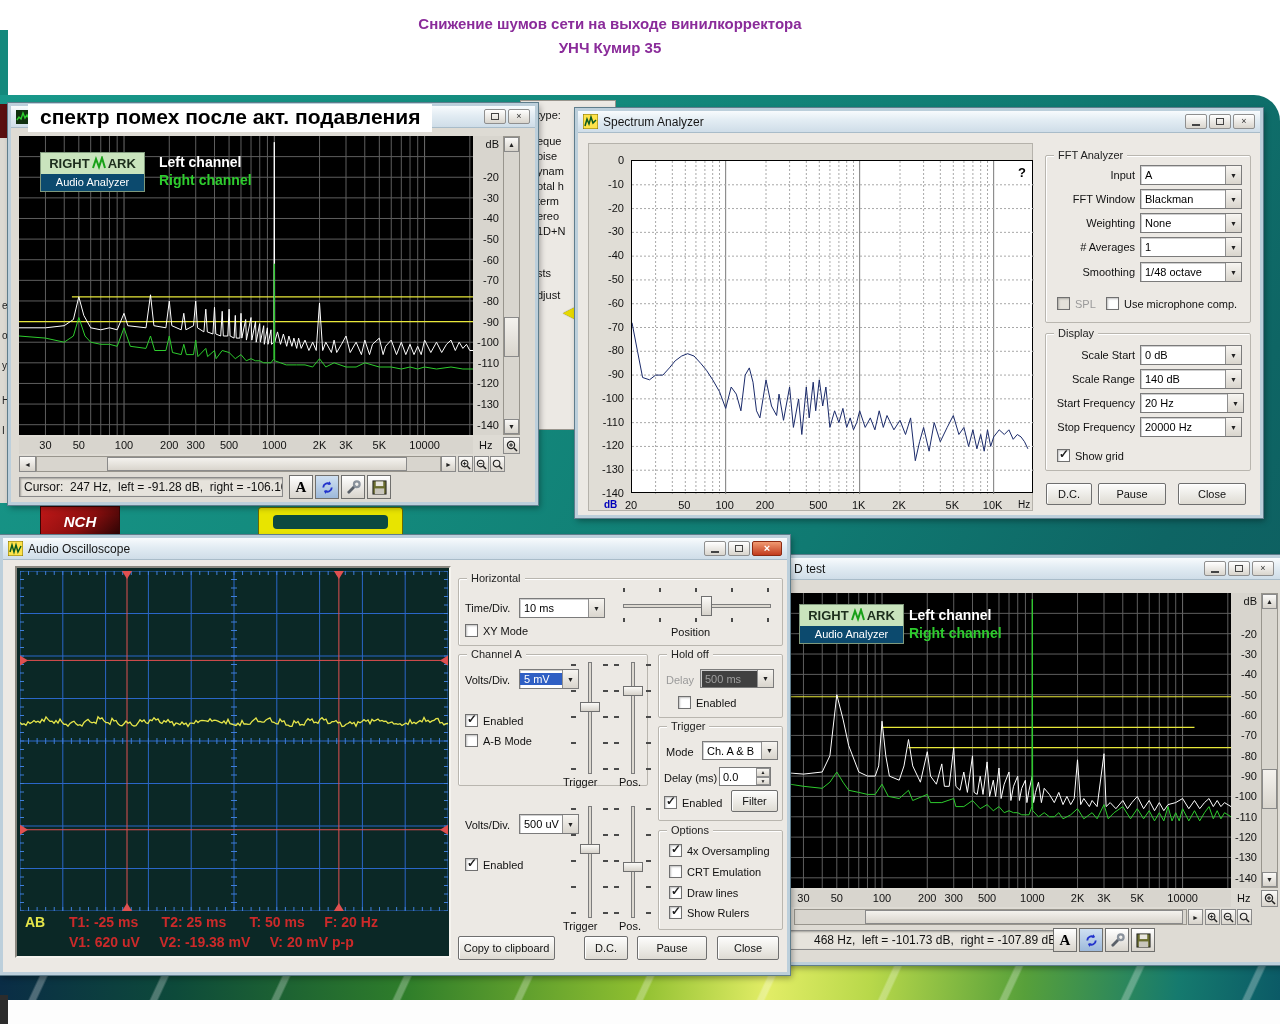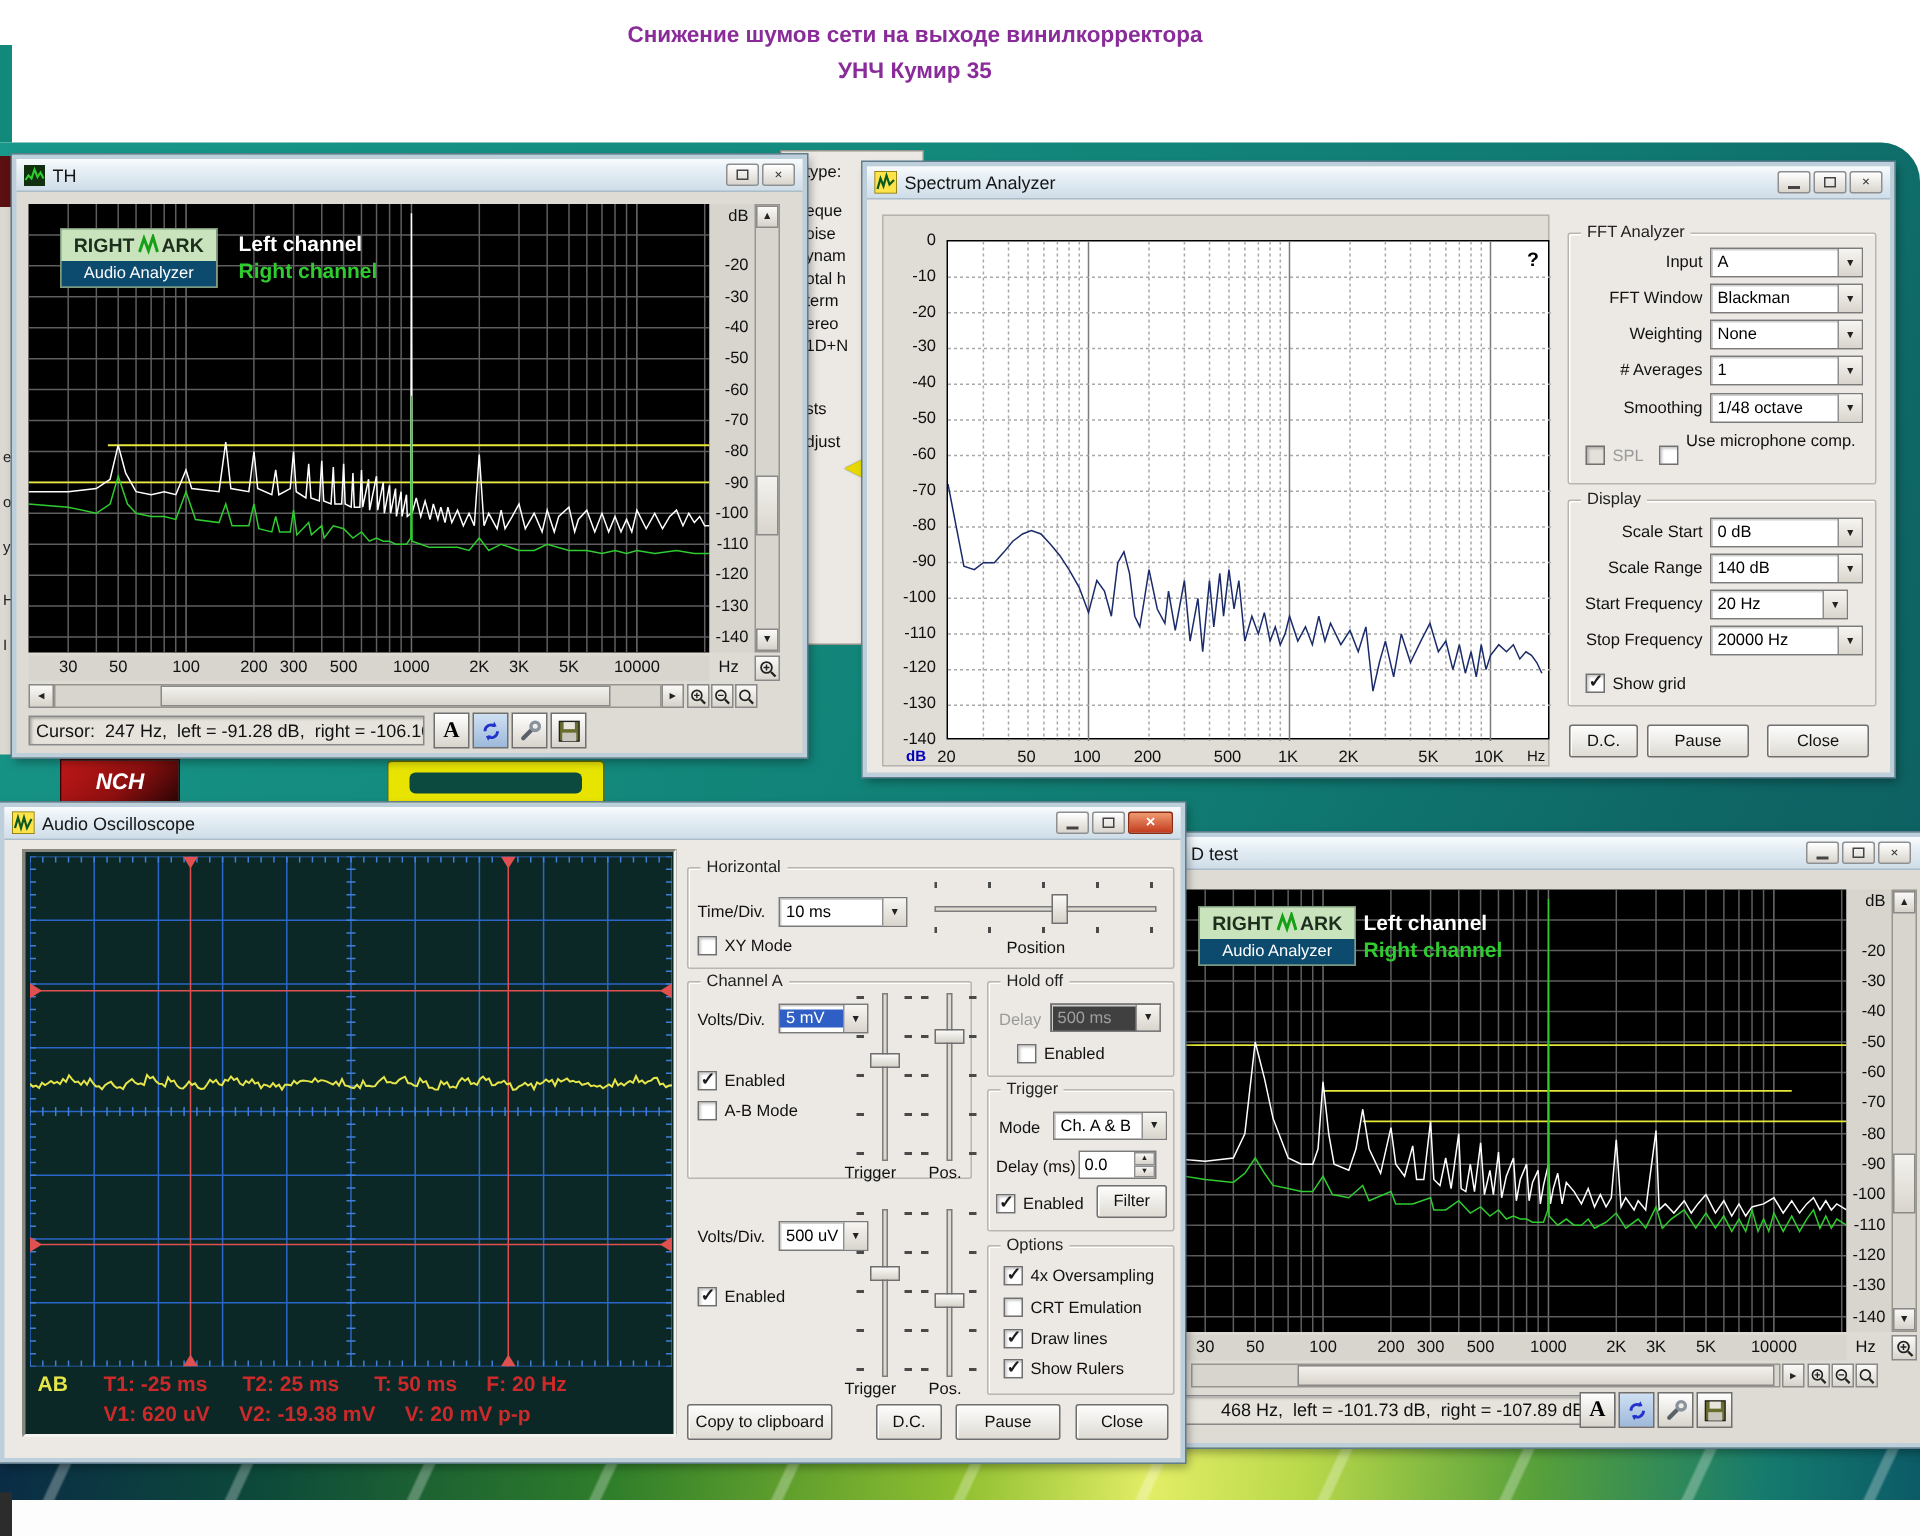--- a/index.html
+++ b/index.html
@@ -323,20 +323,23 @@
     </div>
     <div class="tool" style="left:356px;top:369px;">
       <svg width="15" height="15" viewBox="0 0 16 16">
           <rect x="1" y="1" width="14" height="14" fill="#6a6d2e" stroke="#222"></rect>
           <rect x="4" y="1.5" width="8" height="5" fill="#e8e6df"></rect>
           <rect x="3" y="9" width="10" height="6" fill="#c9c6bd"></rect>
         </svg>
     </div>
   </div>
 
+  <div class="overlaylabel" style="left:28px;top:104px;z-index:8;">
+    <span>спектр помех после акт. подавления</span>
+  </div>
 
   <div class="win" style="left:575px;top:108px;width:688px;height:410px;z-index:4;">
     <div class="titlebar">
       <svg width="15" height="15" viewBox="0 0 15 15">
           <rect width="15" height="15" fill="#ffe34a" stroke="#7a6a00"></rect>
           <polyline points="2,12 4,5 6,10 8,3 10,9 13,6" stroke="#0c5a20" stroke-width="1.5" fill="none"></polyline>
         </svg>
       <span>Spectrum Analyzer</span>
       <div class="capbtns">
         <div class="capbtn">
@@ -452,37 +455,37 @@
         <span class="drop">▼</span>
       </div>
     <span class="lbl" style="left:467px;top:155px;width:90px;text-align:right;">Smoothing</span>
     <div class="combo" style="left:562px;top:151px;width:102px;">
         <span class="val">1/48 octave</span>
         <span class="drop">▼</span>
       </div>
     <div class="cb dis" style="left:479px;top:186px;"></div>
     <span class="cblabel dis lbl" style="left:497px;top:187px;">SPL</span>
     <div class="cb" style="left:528px;top:186px;"></div>
-    <span class="cblabel" style="left:546px;top:177px;">Use microphone comp.</span>
+    <span class="cblabel" style="left:546px;top:187px;">Use microphone comp.</span>
 
     <div class="groupbox" style="left:467px;top:222px;width:206px;height:138px;">
       <span class="gblabel">Display</span>
     </div>
     <span class="lbl" style="left:467px;top:238px;width:90px;text-align:right;">Scale Start</span>
     <div class="combo" style="left:562px;top:234px;width:102px;">
         <span class="val">0 dB</span>
         <span class="drop">▼</span>
       </div>
     <span class="lbl" style="left:467px;top:262px;width:90px;text-align:right;">Scale Range</span>
     <div class="combo" style="left:562px;top:258px;width:102px;">
         <span class="val">140 dB</span>
         <span class="drop">▼</span>
       </div>
     <span class="lbl" style="left:467px;top:286px;width:90px;text-align:right;">Start Frequency</span>
-    <div class="combo" style="left:562px;top:282px;width:92px;">
+    <div class="combo" style="left:562px;top:282px;width:104px;">
         <span class="val">20 Hz</span>
         <span class="drop">▼</span>
       </div>
     <span class="lbl" style="left:467px;top:310px;width:90px;text-align:right;">Stop Frequency</span>
     <div class="combo" style="left:562px;top:306px;width:102px;">
         <span class="val">20000 Hz</span>
         <span class="drop">▼</span>
       </div>
     <div class="cb on" style="left:479px;top:338px;"></div>
     <span class="cblabel" style="left:497px;top:339px;">Show grid</span>

